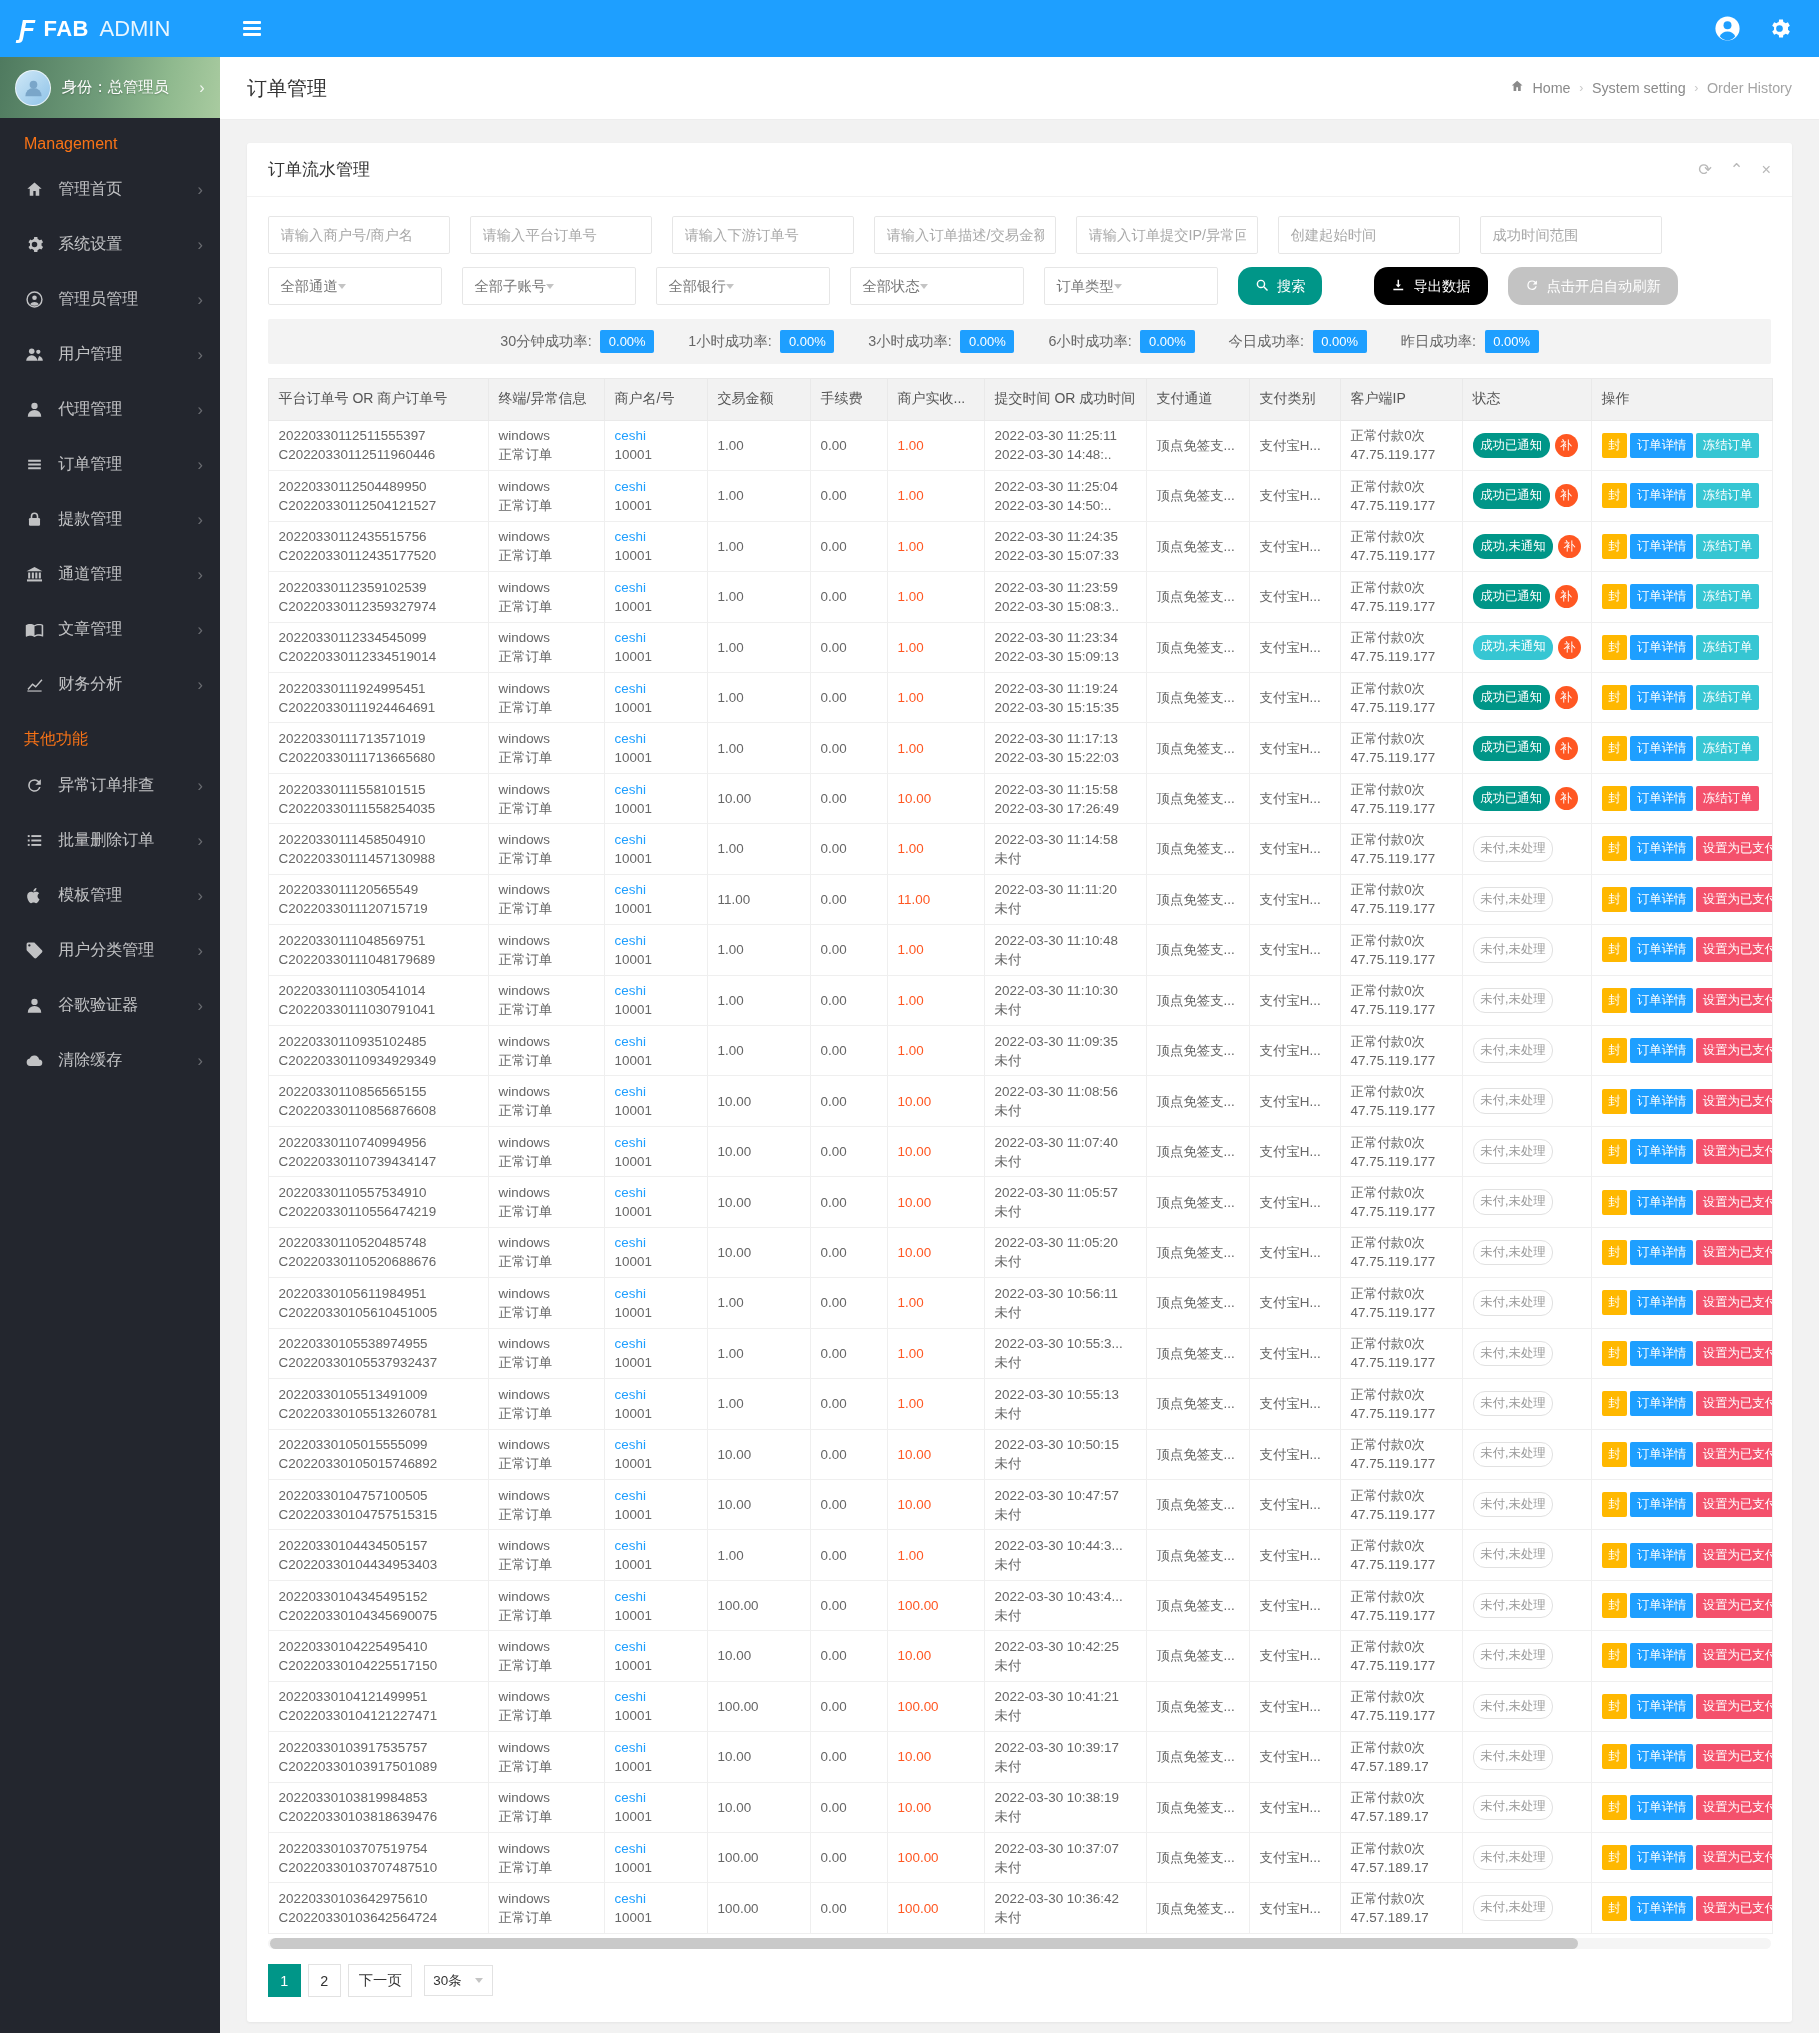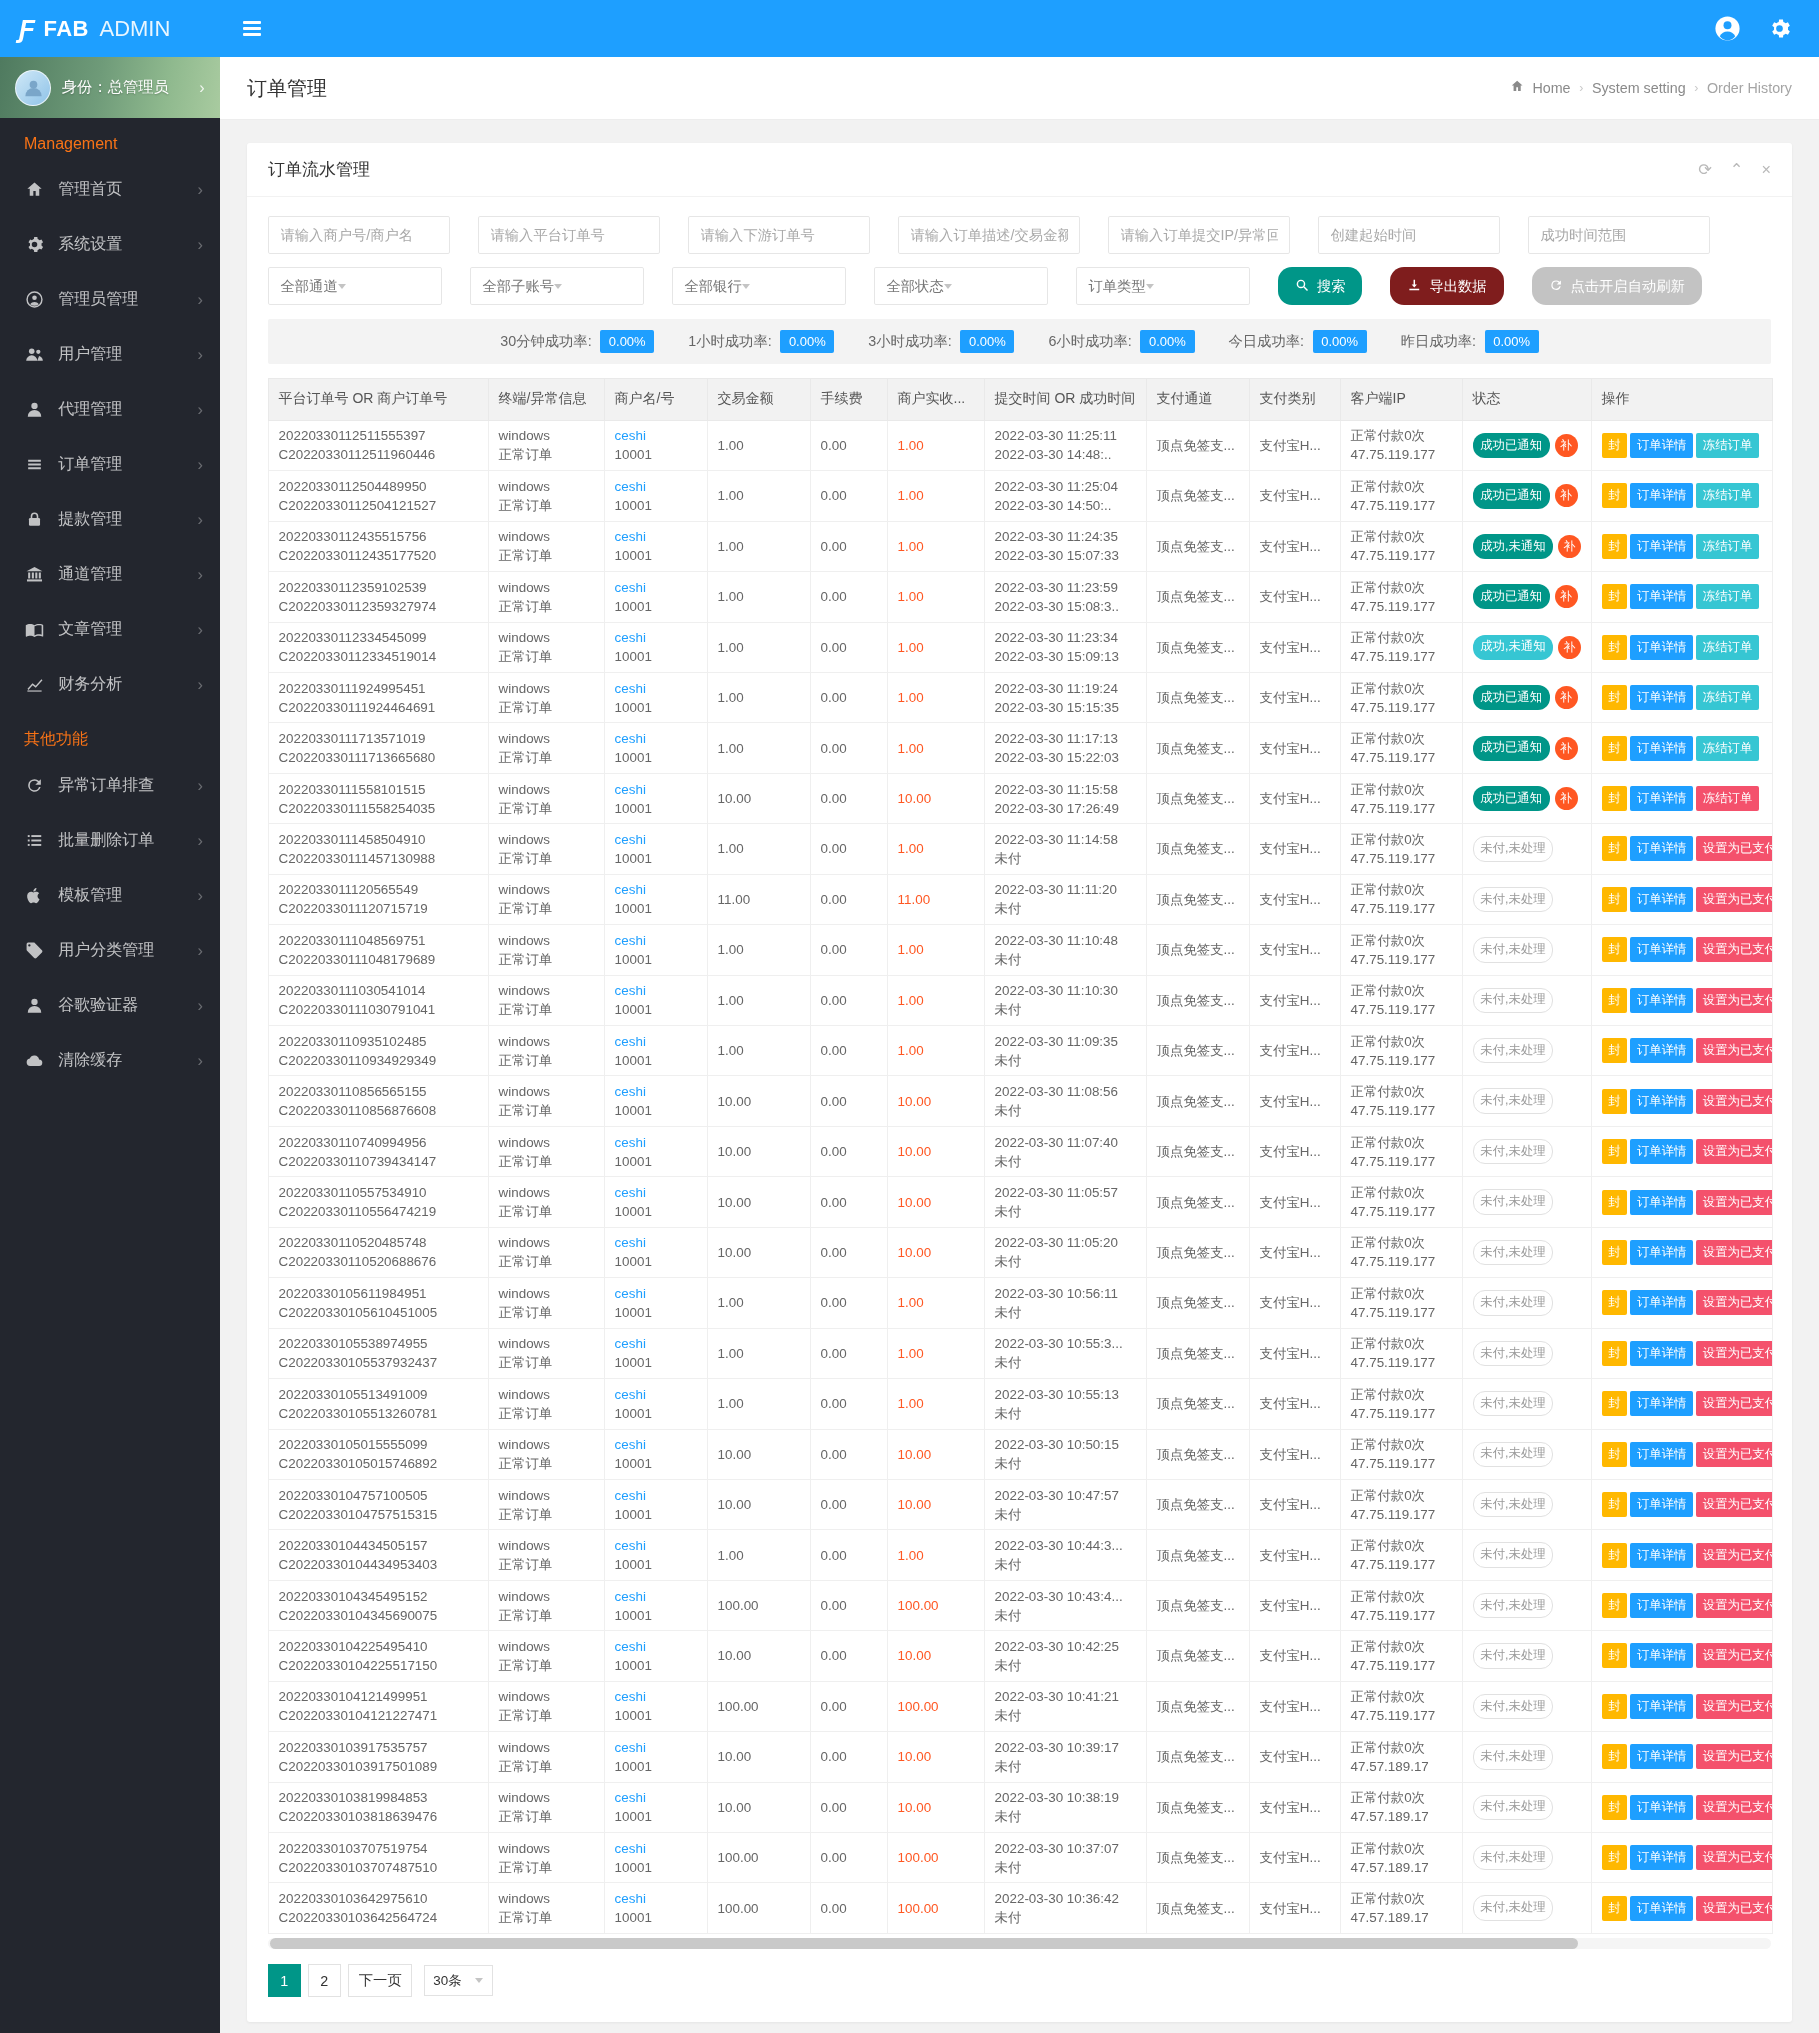--- a/index.html
+++ b/index.html
@@ -40,28 +40,28 @@
   .crumb { color:#8a8a8a; cursor:pointer; }
   .crumb.current { color:#a5a5a5; cursor:default; }
   .content { padding:23px 27px 0; }
   .card { background:#fff; border-radius:2.9px; box-shadow:0 1px 2.9px rgba(0,0,0,.06); }
   .card-header { height:54px; display:flex; align-items:center; padding:0 21px; border-bottom:1px solid #f2f2f2; }
   .card-title { font-size:17px; color:#333; }
   .card-tools { margin-left:auto; display:flex; gap:18px; color:#b9b9b9; font-size:16.3px; }
   .card-tools span { cursor:pointer; line-height:1; }
   .card-body { padding:19px 21px 25px; }
   
-  .frow { display:flex; align-items:center; gap:28px; margin-bottom:13.4px; }
+  .frow { display:flex; align-items:center; gap:20px; margin-bottom:13.4px; }
   .finput { width:182px; height:38px; border:1px solid #e6e6e6; border-radius:1.9px; padding:0 11.5px; font-size:14.3px; color:#666; background:#fff; font-family:inherit; }
   .finput::placeholder { color:#a9a9a9; }
   .fselect { width:174px; height:38px; border:1px solid #e6e6e6; border-radius:1.9px; background:#fff; display:flex; align-items:center; justify-content:flex-start; padding:0 11.5px; color:#777; font-size:14.3px; cursor:pointer; }
   .tri { width:0; height:0; border-left:4.8px solid transparent; border-right:4.8px solid transparent; border-top:5.7px solid #c4c4c4; }
   .fbtn { height:38px; border:none; border-radius:14px; color:#fff; font-size:14.3px; display:inline-flex; align-items:center; gap:7.6px; padding:0 17px; cursor:pointer; font-family:inherit; white-space:nowrap; }
   .btn-search { background:#009688; }
-  .btn-export { background:#7f1d1d; }
+  .btn-export { background:#000000;margin-left:32px; }
   .btn-autorefresh { background:#c3c3c3; }
   
   .statsbar { background:#f3f3f3; border-radius:1.9px; padding:11.5px 15.3px; display:flex; align-items:center; gap:34px; margin:3.8px 0 13.4px;justify-content:center; }
   .stat-item { display:flex; align-items:center; color:#666; font-size:14.3px; }
   .stat-badge { background:#1E9FFF; color:#fff; border-radius:1.9px; padding:3.8px 8.6px; font-size:13px; margin-left:8.6px; }
   
   table { width:100%; border-collapse:collapse; table-layout:fixed; }
   th { background:#f2f2f2; border:1px solid #e9e9e9; color:#555; font-weight:normal; font-size:14px; text-align:left; padding:11.5px 9.6px; white-space:nowrap; overflow:hidden; }
   td { border:1px solid #efefef; padding:5.7px 9.6px; font-size:13.4px; color:#666; line-height:1.42; vertical-align:middle; overflow:hidden; }
   td .lnk { color:#1E9FFF; text-decoration:none; cursor:pointer; }

